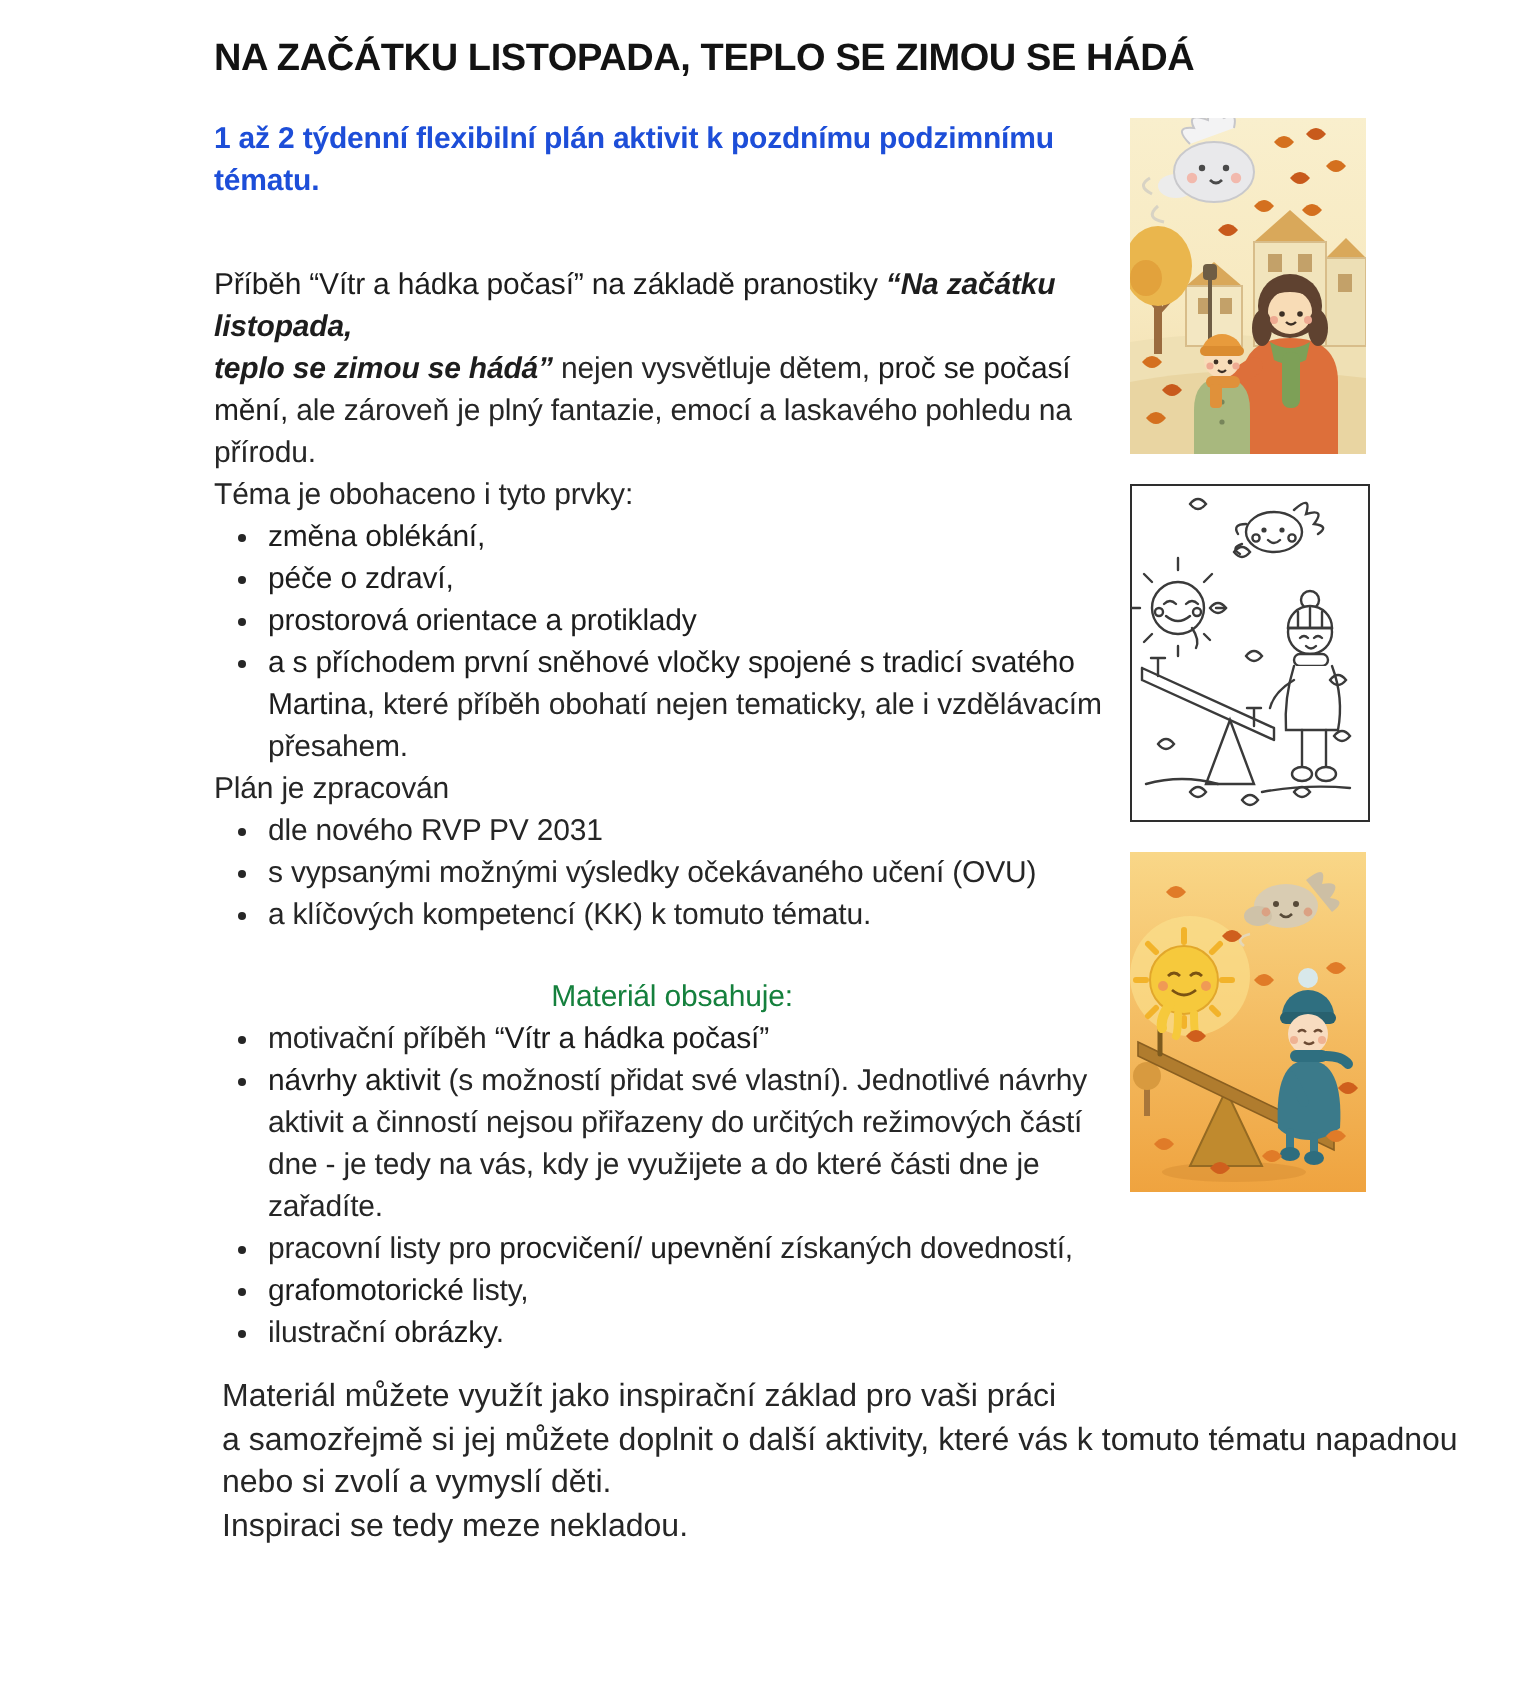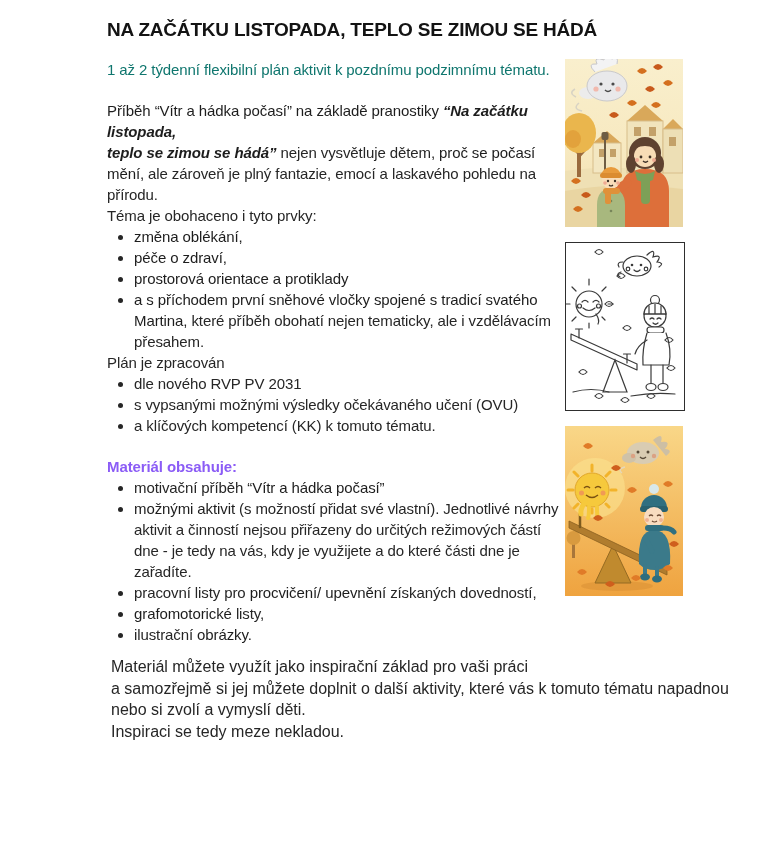--- a/index.html
+++ b/index.html
@@ -4,26 +4,26 @@
 <style>
   html,body{margin:0;padding:0;background:#ffffff;}
   body{width:757px;height:841px;overflow:hidden;
        font-family:"Liberation Sans","DejaVu Sans",sans-serif;color:#262626;}
   .page{box-sizing:border-box;width:757px;height:841px;padding:16px 0 0 107px;position:relative;border-radius:23px;}
   h1{margin:0;font-size:19px;line-height:28px;font-weight:700;color:#131313;letter-spacing:-0.2px;}
   .content-row{display:flex;align-items:flex-start;margin-top:15px;}
   .text-col{width:458px;font-size:15px;line-height:21px;letter-spacing:-0.1px;}
   .img-col{width:120px;display:flex;flex-direction:column;gap:15px;}
   p{margin:0;}
-  .lead{font-weight:400;color:#0f766e;margin:0 0 20px;}
+  .lead{font-weight:700;color:#1d4ed8;margin:0 0 31px;}
   .b{font-weight:400;color:#1d1d1d;}
   .bi{font-weight:700;font-style:italic;color:#1d1d1d;}
   ul{margin:0;padding-left:27px;list-style:disc;}
   li{margin:0;}
-  .material-heading{font-weight:700;color:#8b5cf6;margin-top:20px;}
+  .material-heading{font-weight:400;color:#15803d;margin-top:20px;text-align:center;}
   .closing{padding:11px 0 0 4px;width:620px;line-height:21.5px;}
   .figure{display:block;}
   .figure svg{display:block;}
 </style>
 </head>
 <body>
 
 <div class="page">
 
   <h1><span>NA ZAČÁTKU LISTOPADA, TEPLO SE ZIMOU SE HÁDÁ</span><br></h1>
@@ -50,21 +50,21 @@
       <ul>
         <li><span>dle nového RVP PV 2031</span></li>
         <li><span>s vypsanými možnými výsledky očekávaného učení (OVU)</span></li>
         <li><span>a klíčových kompetencí (KK) k tomuto tématu.</span></li>
       </ul>
 
       <p class="material-heading">Materiál obsahuje:</p>
 
       <ul>
         <li><span>motivační příběh </span><span class="b">“Vítr a hádka počasí”</span></li>
-        <li><span class="b">možnými aktivit</span><span> (s možností přidat své vlastní). Jednotlivé návrhy aktivit a činností nejsou přiřazeny do určitých režimových částí dne - je tedy na vás, kdy je využijete a do které části dne je zařadíte.</span></li>
+        <li><span class="b">návrhy aktivit</span><span> (s možností přidat své vlastní). Jednotlivé návrhy aktivit a činností nejsou přiřazeny do určitých režimových částí dne - je tedy na vás, kdy je využijete a do které části dne je zařadíte.</span></li>
         <li><span>pracovní listy pro </span><span class="b">procvičení/ upevnění</span><span> získaných dovedností,</span></li>
         <li><span class="b">grafomotorické</span><span> listy,</span></li>
         <li><span>ilustrační </span><span class="b">obrázky</span><span>.</span></li>
       </ul>
 
     </div>
 
     <div class="img-col">
 
       <div class="figure">

